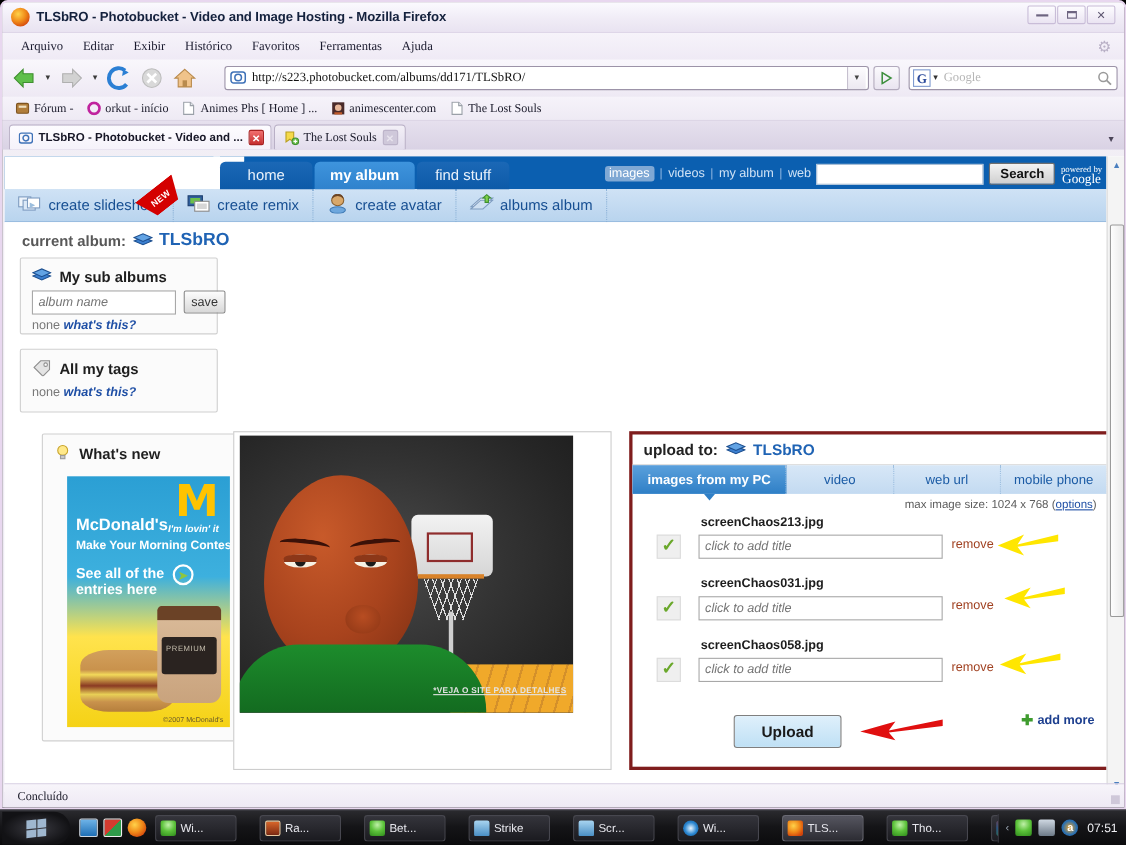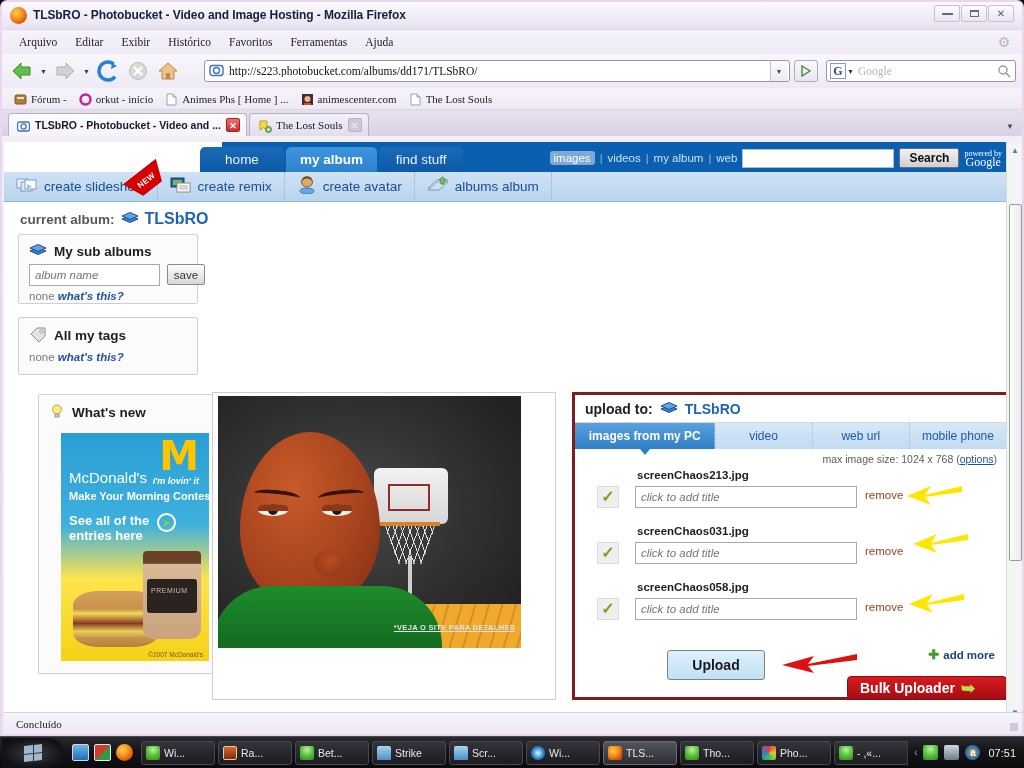--- a/index.html
+++ b/index.html
@@ -264,21 +264,21 @@
   
   .ad {
     position: absolute; left: 22px; top: 38px; width: 148px; height: 228px;
     background: linear-gradient(180deg,#2b9fd4 0%, #3db0de 40%, #ffe34d 64%, #f5d216 100%);
     overflow: hidden;
   }
   .ad .mc-logo {
     position: absolute; right: 10px; top: 6px; font-size: 40px; color: #ffc300;
     font-weight: bold; font-family: "DejaVu Sans", sans-serif; line-height: 34px;
   }
-  .ad .mc-name { position: absolute; left: 8px; top: 36px; color: #fff; font-weight: normal; font-size: 15px; }
+  .ad .mc-name { position: absolute; left: 8px; top: 36px; color: #fff; font-weight: bold; font-size: 15px; }
   .ad .mc-lovin { position: absolute; right: 10px; top: 43px; color: #fff; font-weight: bold; font-size: 9px; font-style: italic; }
   .ad .mc-sub { position: absolute; left: 8px; top: 57px; color: #fff; font-weight: bold; font-size: 11px; white-space: nowrap; }
   .ad .mc-see { position: absolute; left: 8px; top: 80px; color: #fff; font-weight: bold; font-size: 13px; line-height: 15px; }
   .ad .mc-arrow {
     position: absolute; left: 96px; top: 80px; width: 19px; height: 19px; border-radius: 50%;
     border: 2px solid #fff; color: #8ec63f; font-size: 12px; text-align: center; line-height: 16px;
   }
   .ad .coffee {
     position: absolute; right: 8px; bottom: 22px; width: 58px; height: 88px;
     background: linear-gradient(180deg,#6b4226 0%,#6b4226 14%, #d8b896 15%, #c9a37d 100%);
@@ -505,21 +505,21 @@
     border-radius: 0 16px 16px 0;
     display: flex; align-items: center; justify-content: center;
   }
   .startbtn .flag {
     width: 18px; height: 16px; display: grid; grid-template-columns: 1fr 1fr; gap: 1px;
     transform: skewY(-6deg);
   }
   .startbtn .flag i { background: #9fb7cf; display: block; }
   .qlaunch { display: flex; align-items: center; gap: 5px; margin: 0 8px 0 8px; }
   .qico { width: 17px; height: 17px; border-radius: 2px; }
-  .tasks { display: flex; align-items: center; gap: 3px; flex: 1; overflow: hidden; }
+  .tasks { display: flex; align-items: center; gap: 21px; flex: 1; overflow: hidden; }
   .task {
     height: 24px; min-width: 74px; max-width: 74px; padding: 0 4px;
     background: linear-gradient(180deg,#34343b,#1b1b20);
     border: 1px solid #47474f; border-radius: 3px;
     display: flex; align-items: center; gap: 4px; overflow: hidden;
   }
   .task.active { background: linear-gradient(180deg,#55555f,#2c2c33); border-color: #6a6a74; }
   .task .tl { font-size: 10.5px; color: #e8e8ee; white-space: nowrap; overflow: hidden; }
   .task .ti { width: 14px; height: 14px; flex: 0 0 14px; border-radius: 2px; }
   .tray {
@@ -937,24 +937,20 @@
             <svg width="78" height="22" viewBox="0 0 78 22">
                 <path d="M77 1 L28 11 L34 3 L2 12 L34 20 L28 13 L77 7 Z" fill="#e01010"></path>
               </svg>
           </span>
 
           <div class="add-more">
             <span class="plus">✚</span>
             <span>add more</span>
           </div>
 
-          <div class="bulk">
-            <span>Bulk Uploader</span>
-            <span class="barrow">➥</span>
-          </div>
         </div>
 
         <div class="content-tabs">
           <div class="ctab active">all (0)</div>
           <div class="ctab">images (0)</div>
           <div class="ctab">videos (0)</div>
           <div class="ctab">remix (0)</div>
           <div class="ctab">slideshows (0)</div>
           <div class="ctab filler"></div>
         </div>

